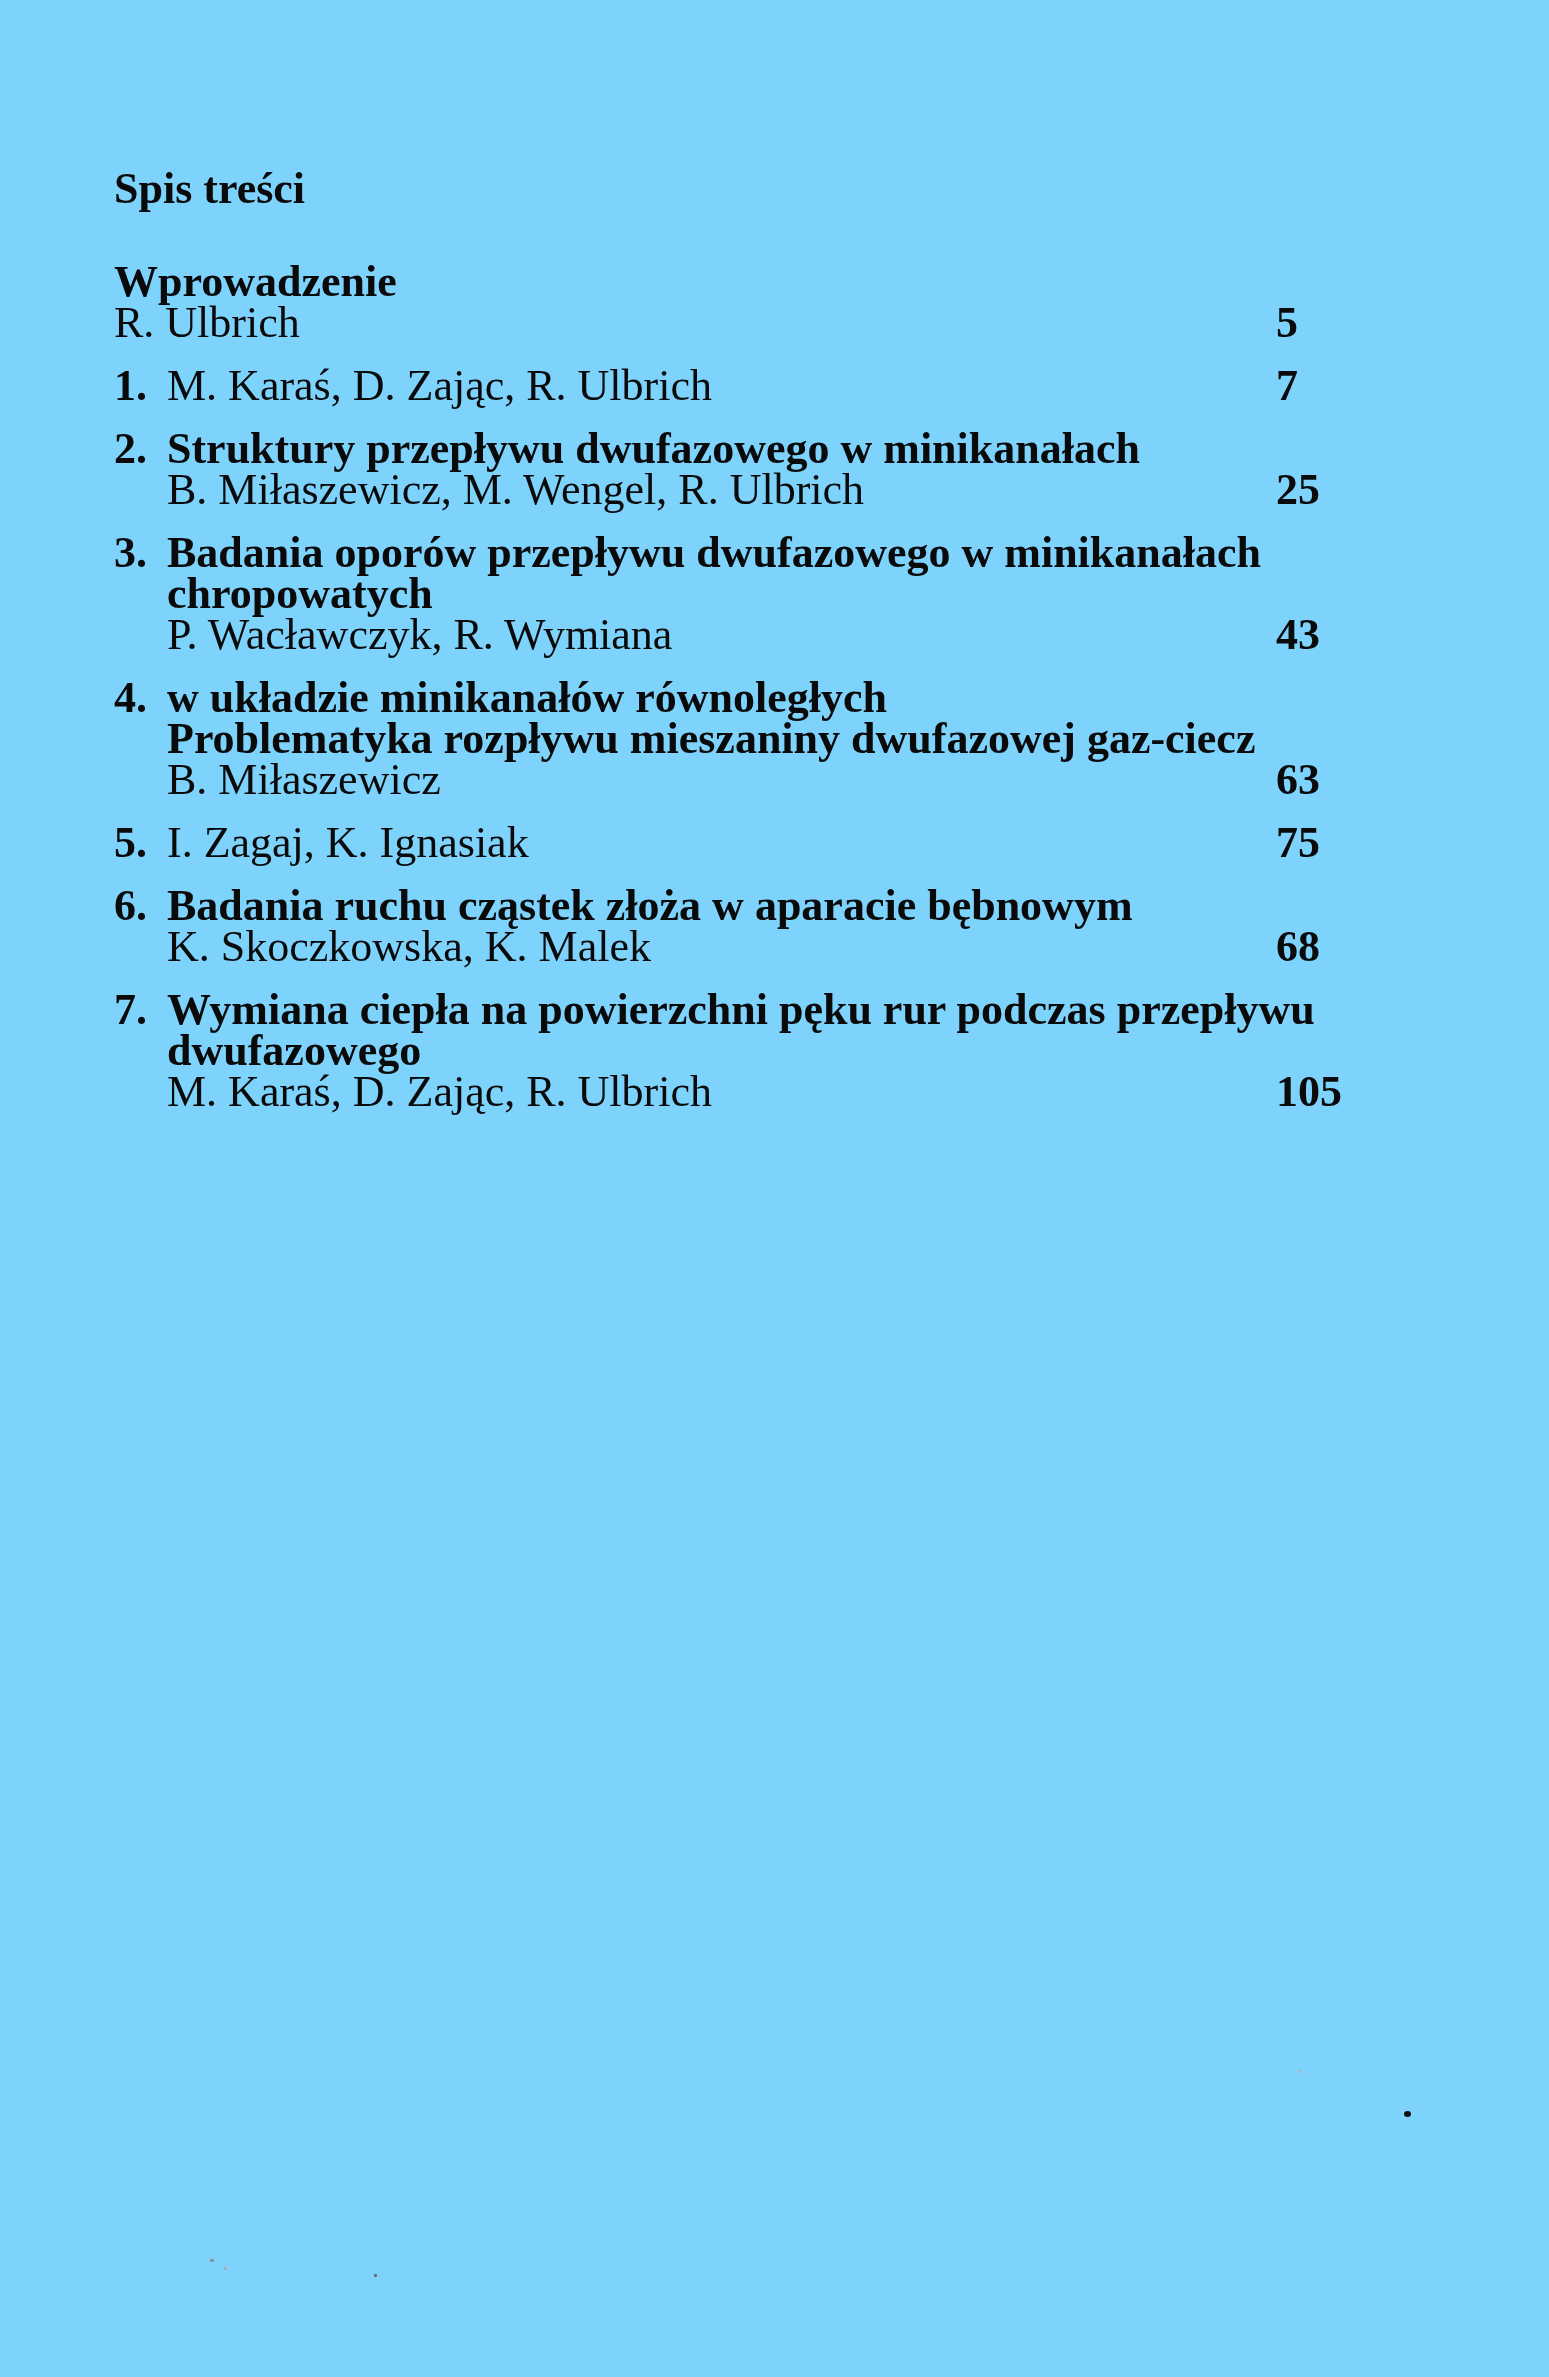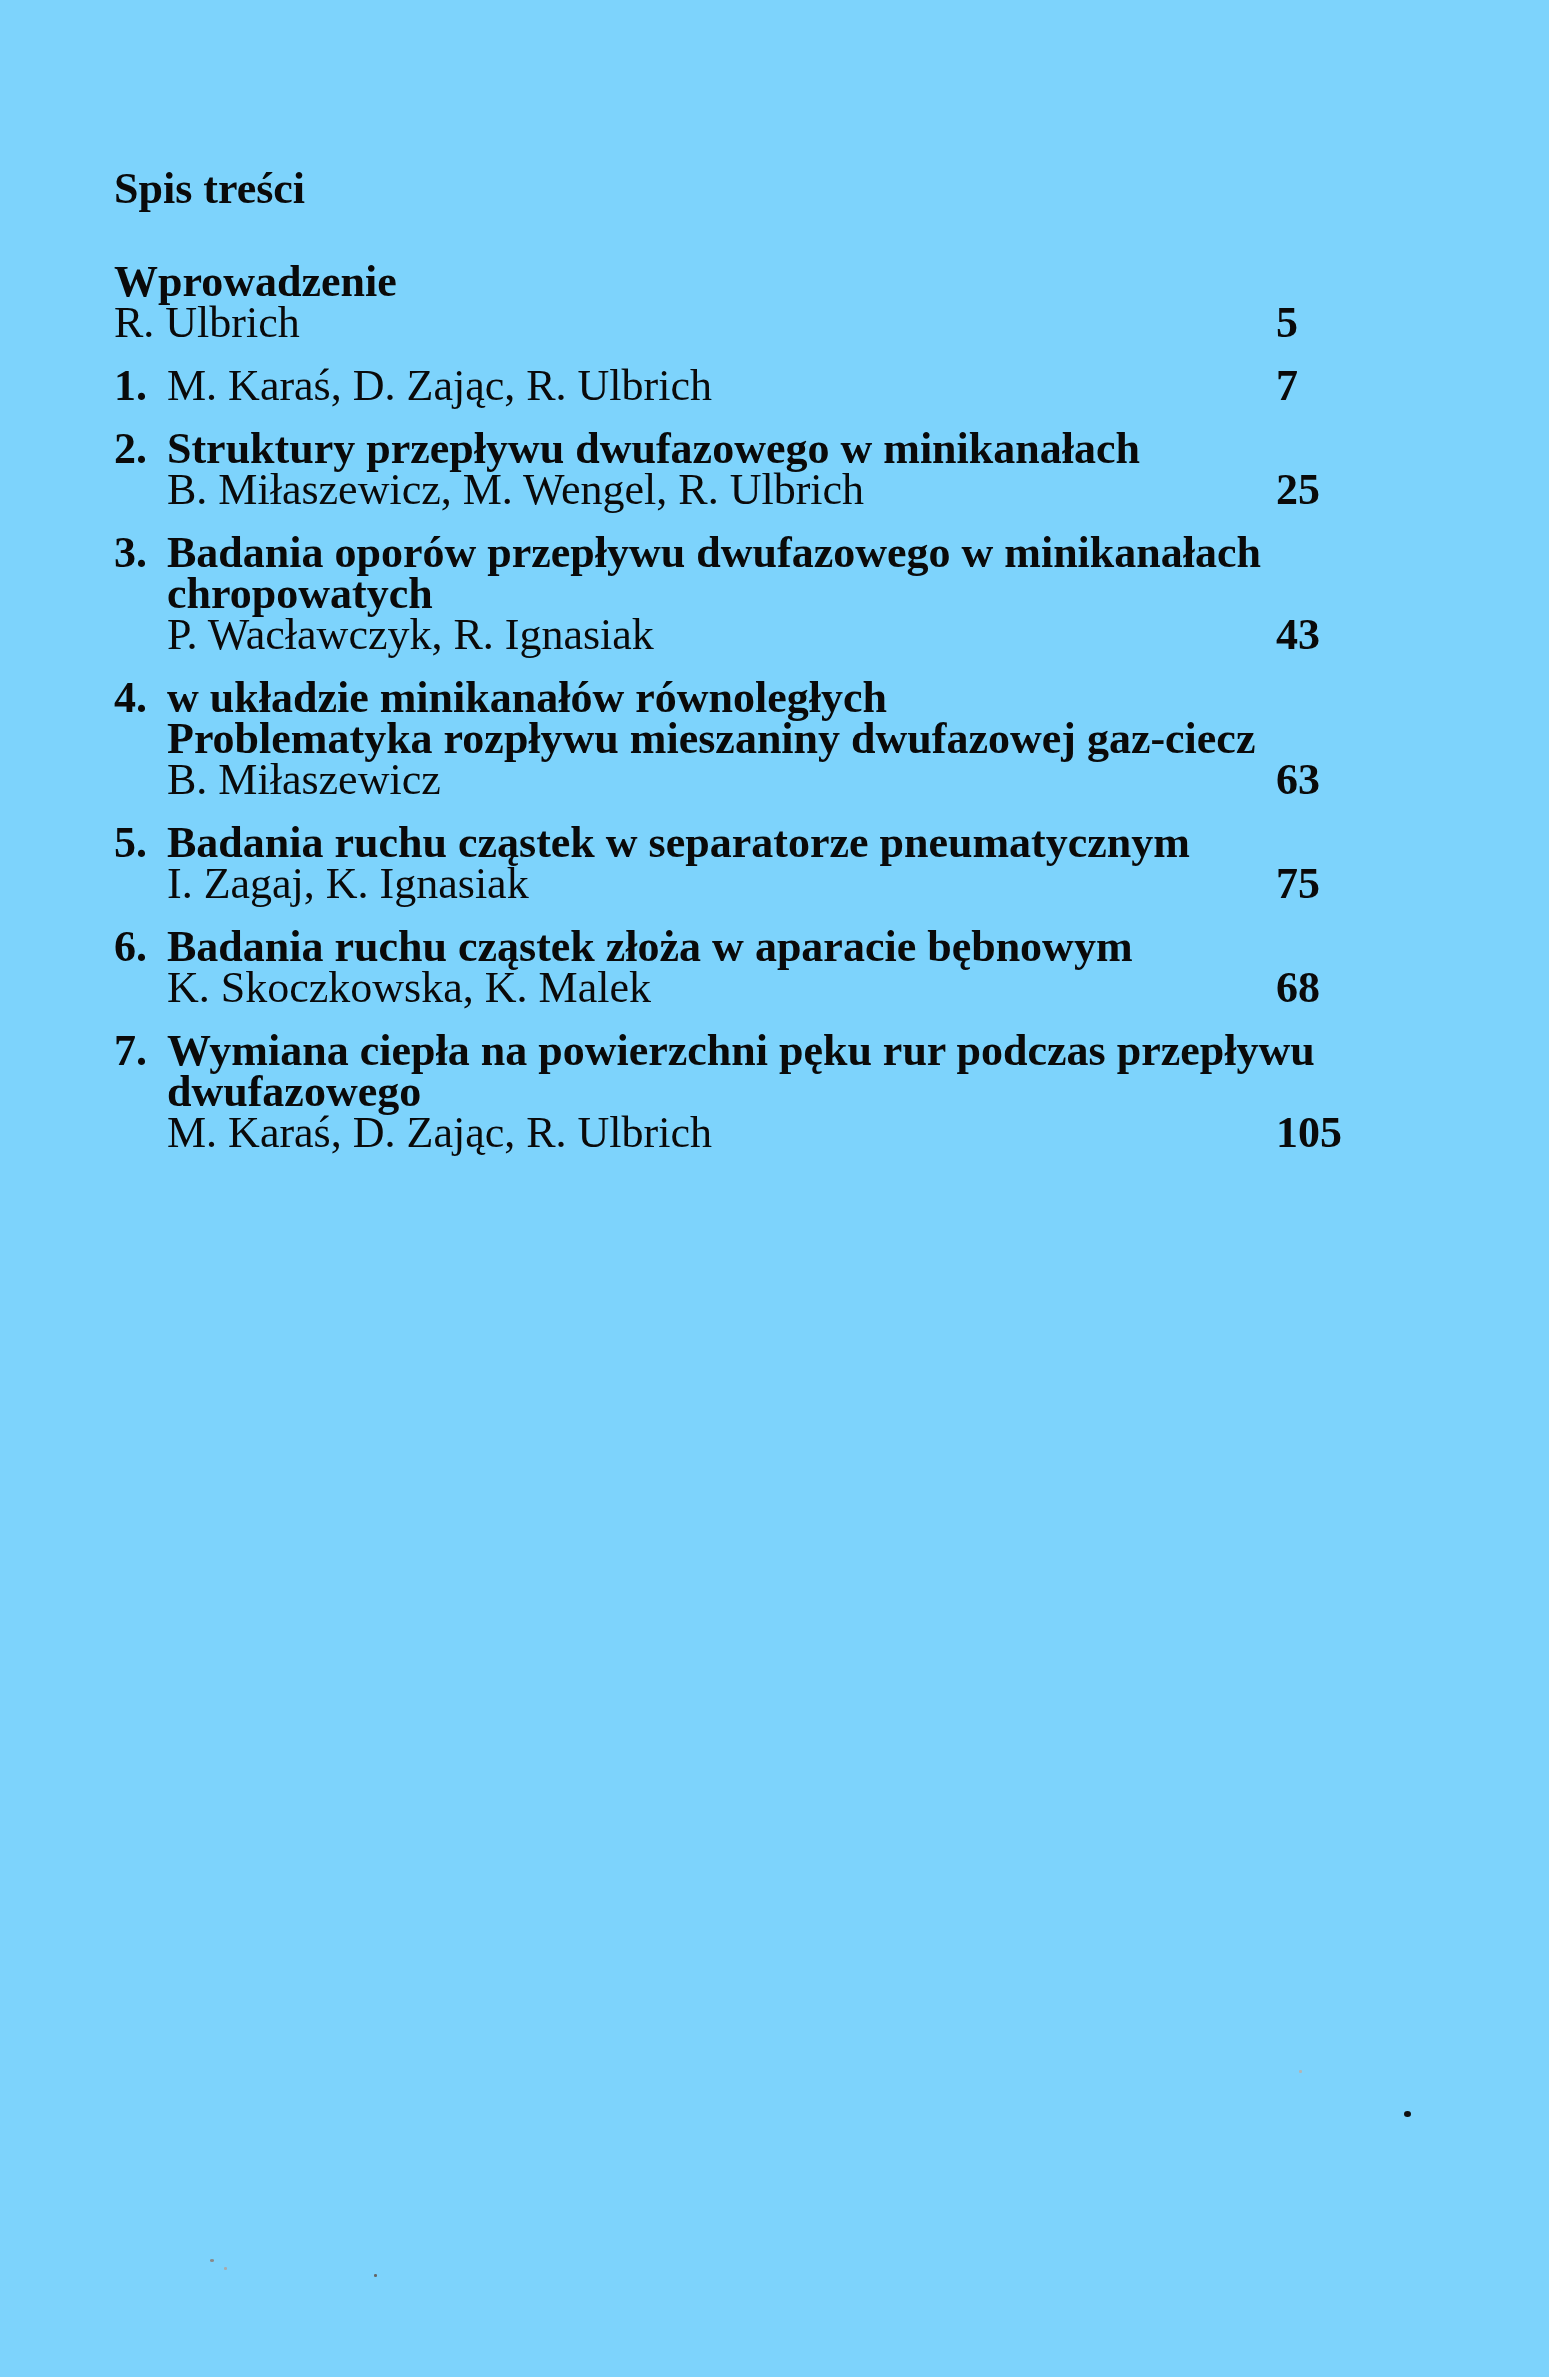--- a/index.html
+++ b/index.html
@@ -81,37 +81,36 @@
         <div class="line title-line">Struktury przepływu dwufazowego w minikanałach</div>
         <div class="line authors"><span>B. Miłaszewicz, M. Wengel, R. Ulbrich</span><span class="pg">25</span></div>
       </div>
     </div>
 
     <div class="entry">
       <div class="num">3.</div>
       <div class="txt">
         <div class="line title-line">Badania oporów przepływu dwufazowego w minikanałach</div>
         <div class="line title-line">chropowatych</div>
-        <div class="line authors"><span>P. Wacławczyk, R. Ignasiak</span><span class="pg">43</span></div>
+        <div class="line authors"><span>P. Wacławczyk, R. Wymiana</span><span class="pg">43</span></div>
       </div>
     </div>
 
     <div class="entry">
       <div class="num">4.</div>
       <div class="txt">
         <div class="line title-line">w układzie minikanałów równoległych</div>
         <div class="line title-line">Problematyka rozpływu mieszaniny dwufazowej gaz-ciecz</div>
         <div class="line authors"><span>B. Miłaszewicz</span><span class="pg">63</span></div>
       </div>
     </div>
 
     <div class="entry">
       <div class="num">5.</div>
       <div class="txt">
-        <div class="line title-line">Badania ruchu cząstek w separatorze pneumatycznym</div>
         <div class="line authors"><span>I. Zagaj, K. Ignasiak</span><span class="pg">75</span></div>
       </div>
     </div>
 
     <div class="entry">
       <div class="num">6.</div>
       <div class="txt">
         <div class="line title-line">Badania ruchu cząstek złoża w aparacie bębnowym</div>
         <div class="line authors"><span>K. Skoczkowska, K. Malek</span><span class="pg">68</span></div>
       </div>

